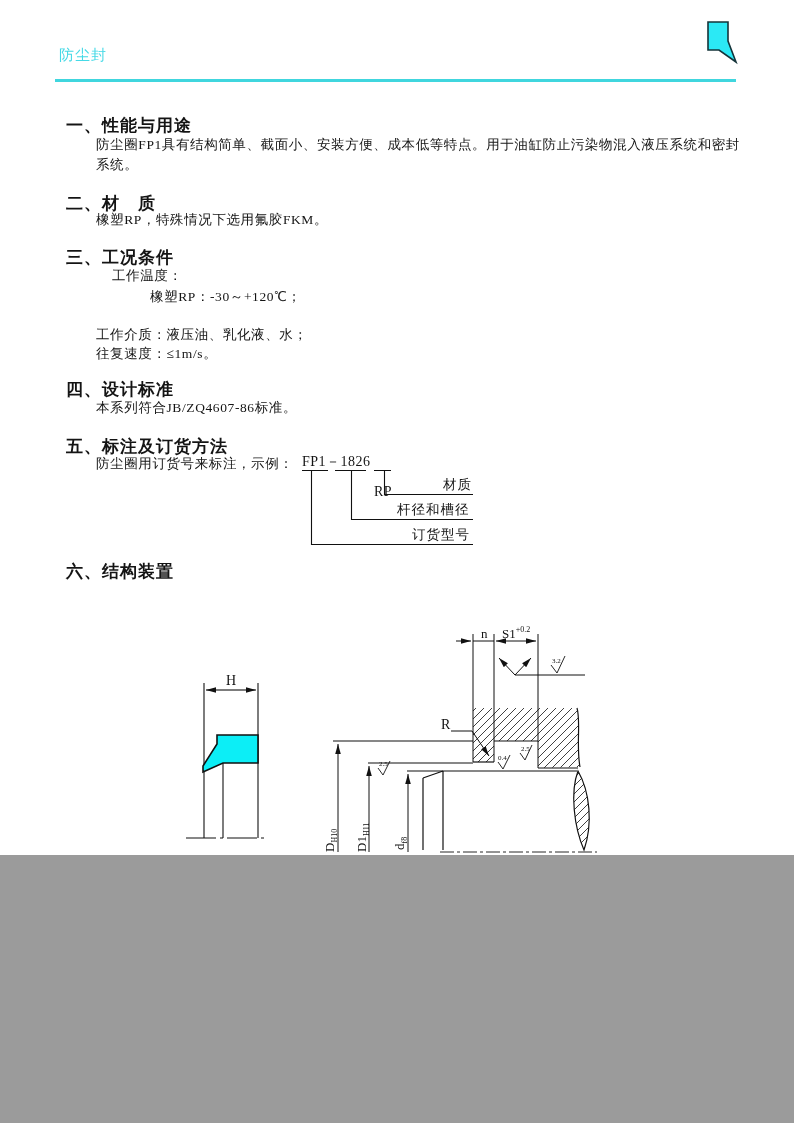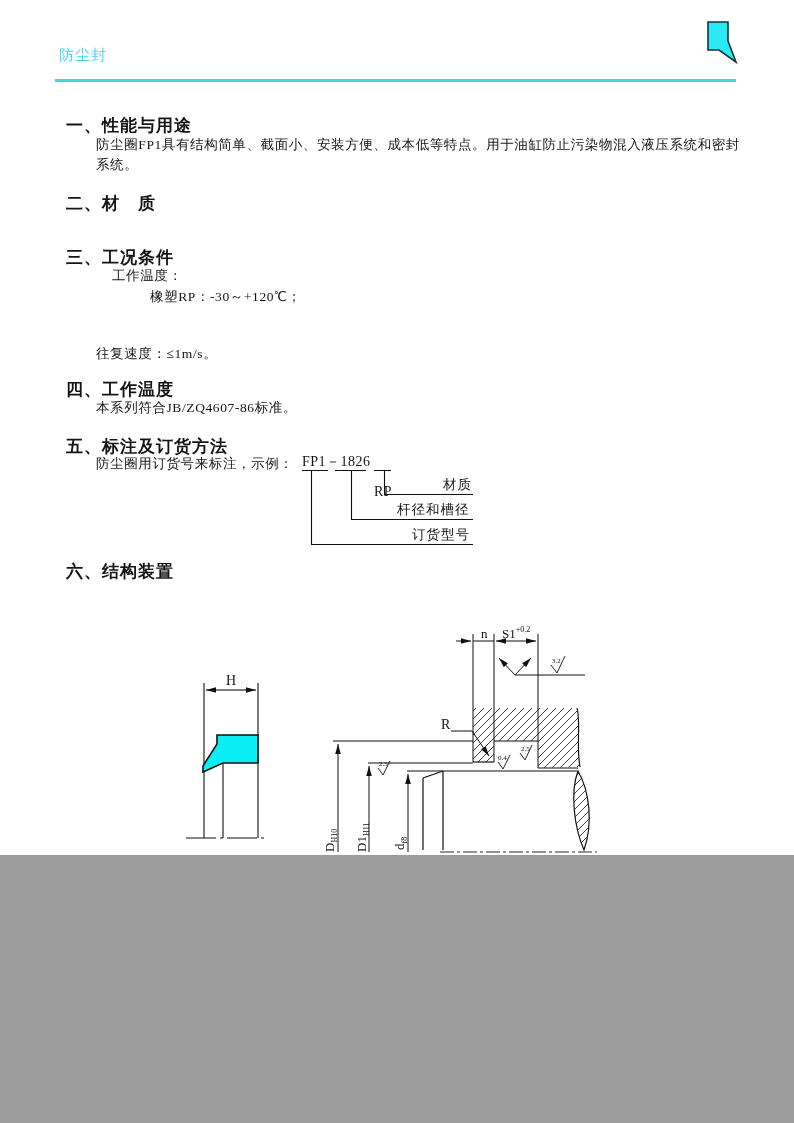--- a/index.html
+++ b/index.html
@@ -23,27 +23,29 @@
 <div class="page">
 
   <span class="abs hdr-small" style="left:59px;top:46px;">防尘封</span>
   <div class="rule" style="left:55px;top:79px;width:681px;height:3px;"></div>
   <div class="rule" style="left:55px;top:1041px;width:685px;height:3.5px;"></div>
 
   <span class="abs sec-head" style="left:66px;top:114px;"><span>一、</span><span>性能与用途</span></span>
   <div class="abs body-txt" style="left:96px;top:135px;width:648px;white-space:normal;">防尘圈FP1具有结构简单、截面小、安装方便、成本低等特点。用于油缸防止污染物混入液压系统和密封系统。</div>
 
   <span class="abs sec-head" style="left:66px;top:192px;"><span>二、</span><span>材　质</span></span>
+  <div class="abs body-txt" style="left:96px;top:210px;">橡塑RP，特殊情况下选用氟胶FKM。</div>
 
   <span class="abs sec-head" style="left:66px;top:246px;"><span>三、</span><span>工况条件</span></span>
   <div class="abs body-txt" style="left:112px;top:266px;">工作温度：</div>
   <div class="abs body-txt" style="left:150px;top:287px;">橡塑RP：-30～+120℃；</div>
+  <div class="abs body-txt" style="left:96px;top:325px;">工作介质：液压油、乳化液、水；</div>
   <div class="abs body-txt" style="left:96px;top:344px;text-align:right;">往复速度：≤1m/s。</div>
 
-  <span class="abs sec-head" style="left:66px;top:378px;"><span>四、</span><span>工作温度</span></span>
+  <span class="abs sec-head" style="left:66px;top:378px;"><span>四、</span><span>设计标准</span></span>
   <div class="abs body-txt" style="left:96px;top:398px;">本系列符合JB/ZQ4607-86标准。</div>
 
   <span class="abs sec-head" style="left:66px;top:435px;"><span>五、</span><span>标注及订货方法</span></span>
   <div class="abs body-txt" style="left:96px;top:454px;">防尘圈用订货号来标注，示例：</div>
   <span class="abs code-txt" style="left:302px;top:453px;">FP1－1826</span>
   <span class="abs code-txt" style="left:374px;top:453px;margin-top:31px;">RP</span>
   <span class="abs callout" style="left:443px;top:476px;text-align:right;">材质</span>
   <span class="abs callout" style="left:397px;top:501px;">杆径和槽径</span>
   <span class="abs callout" style="left:412px;top:526px;">订货型号</span>
 

